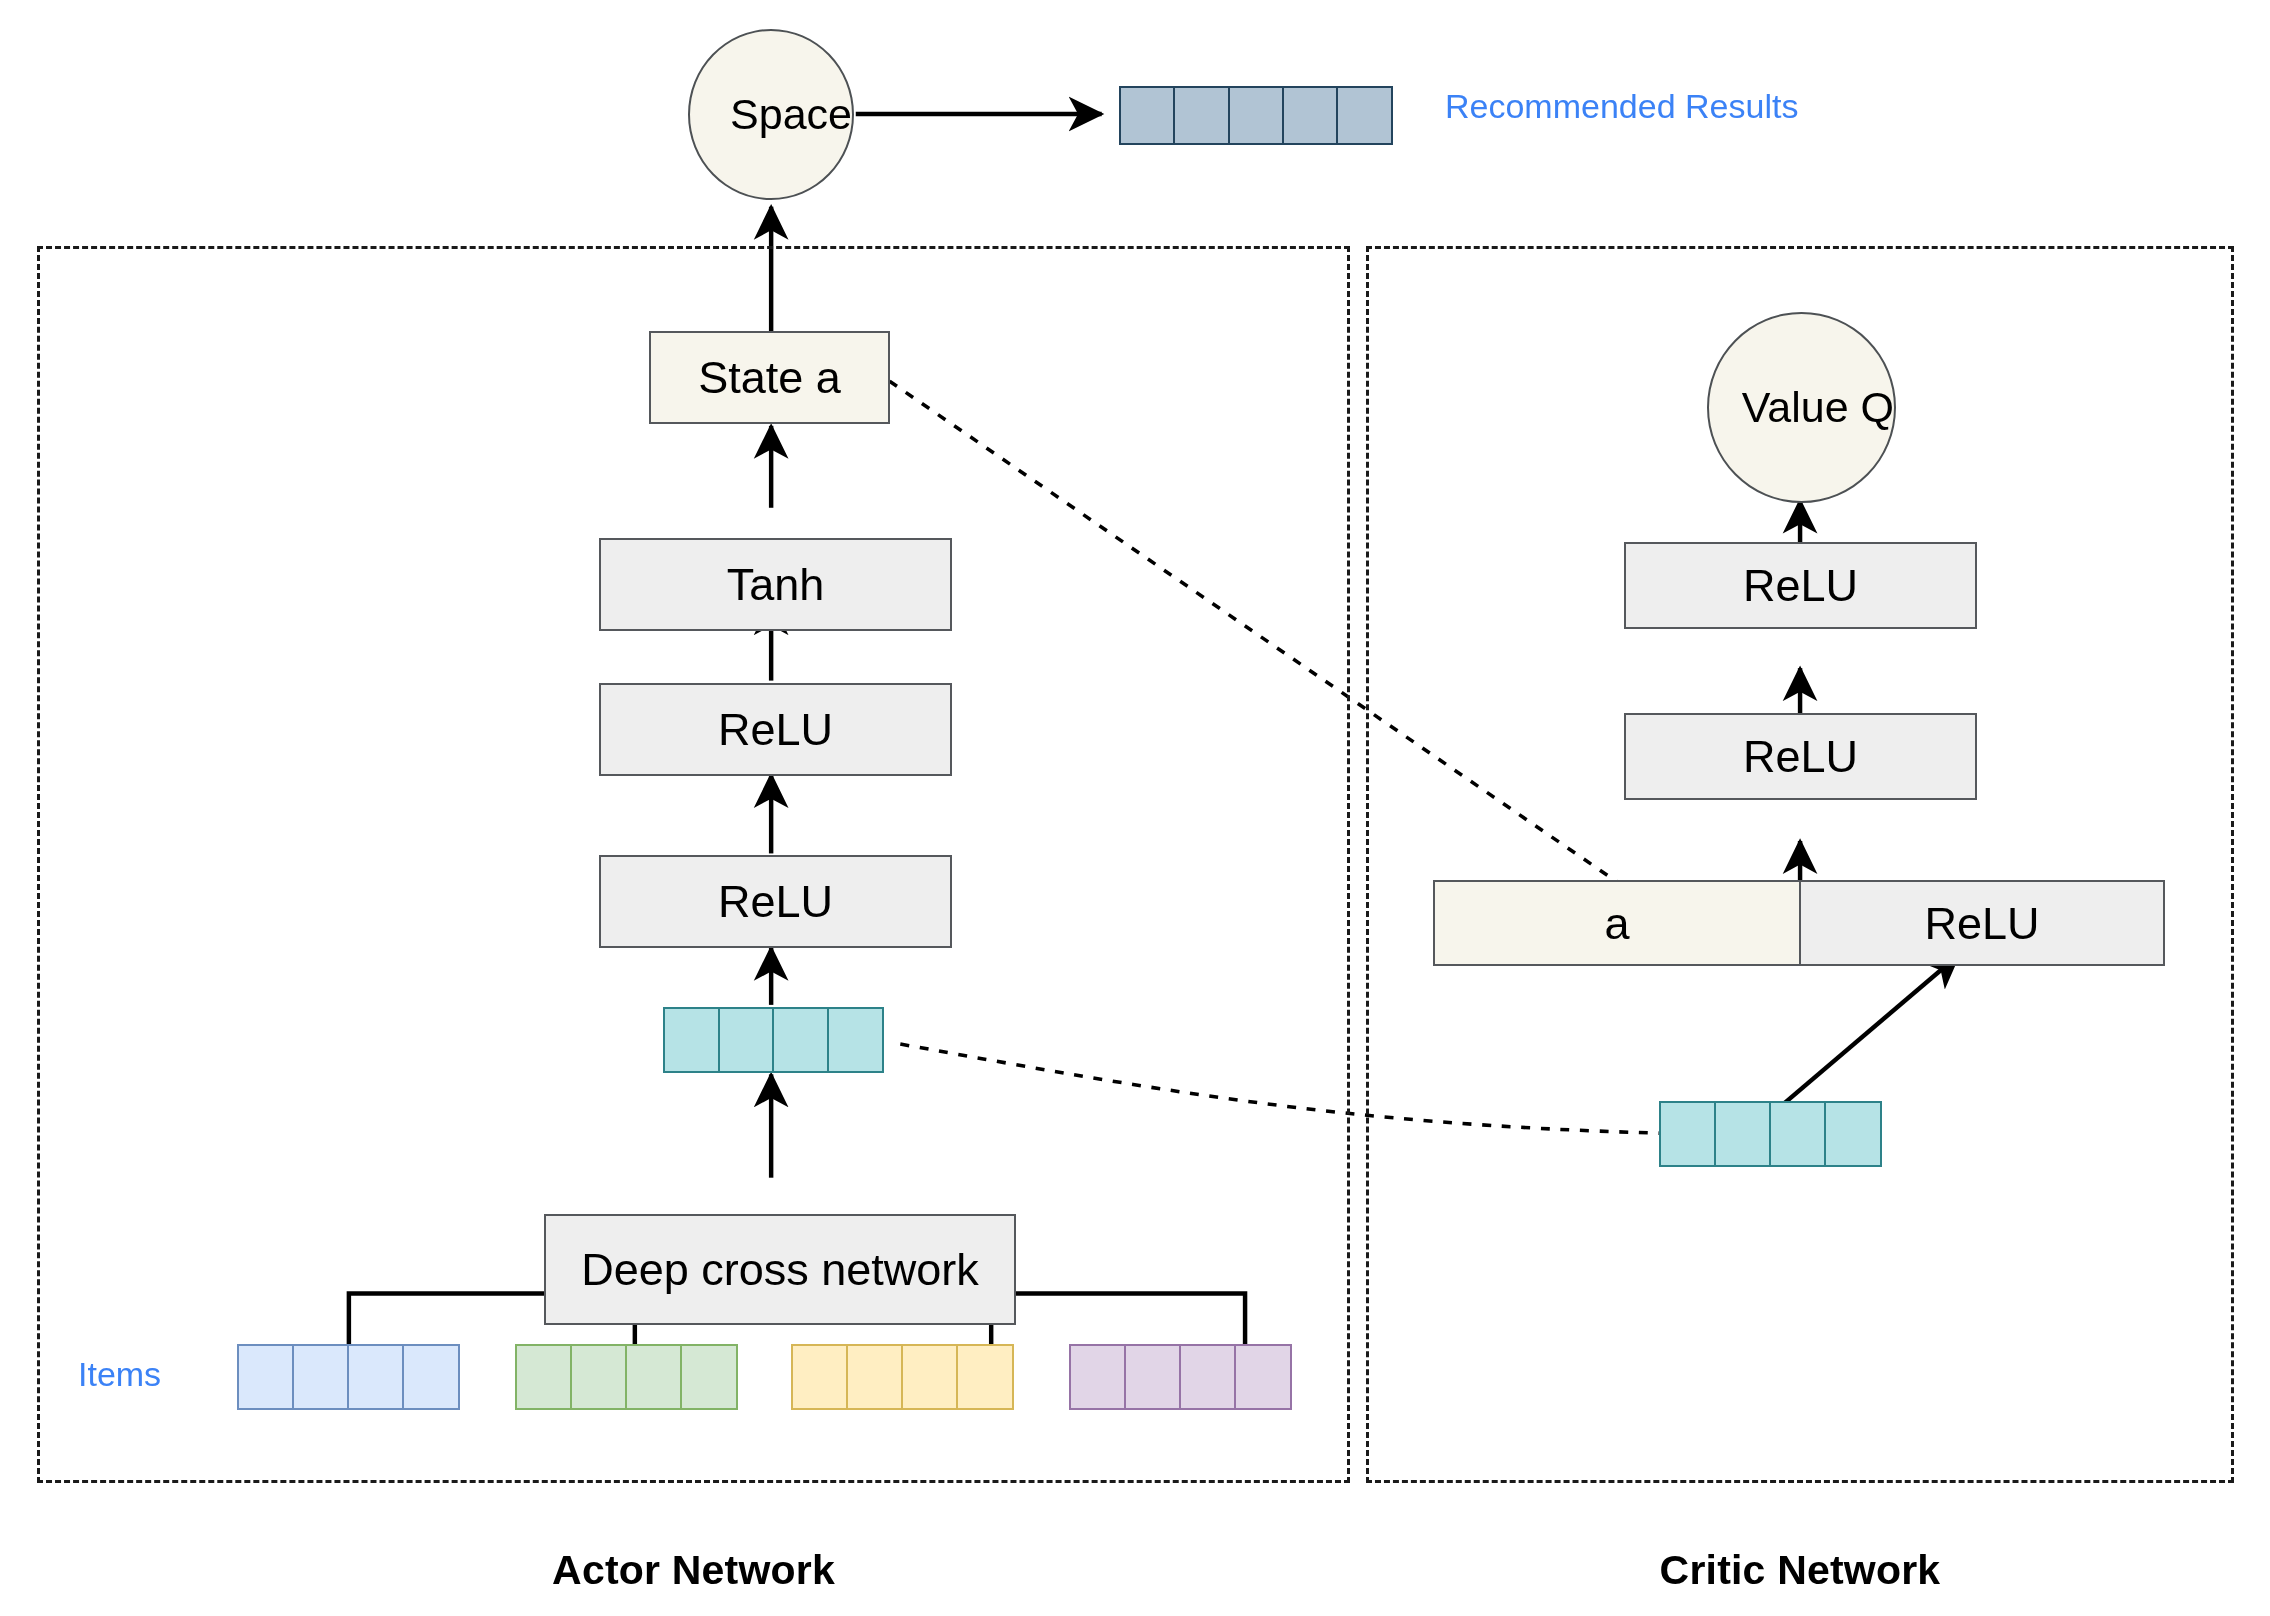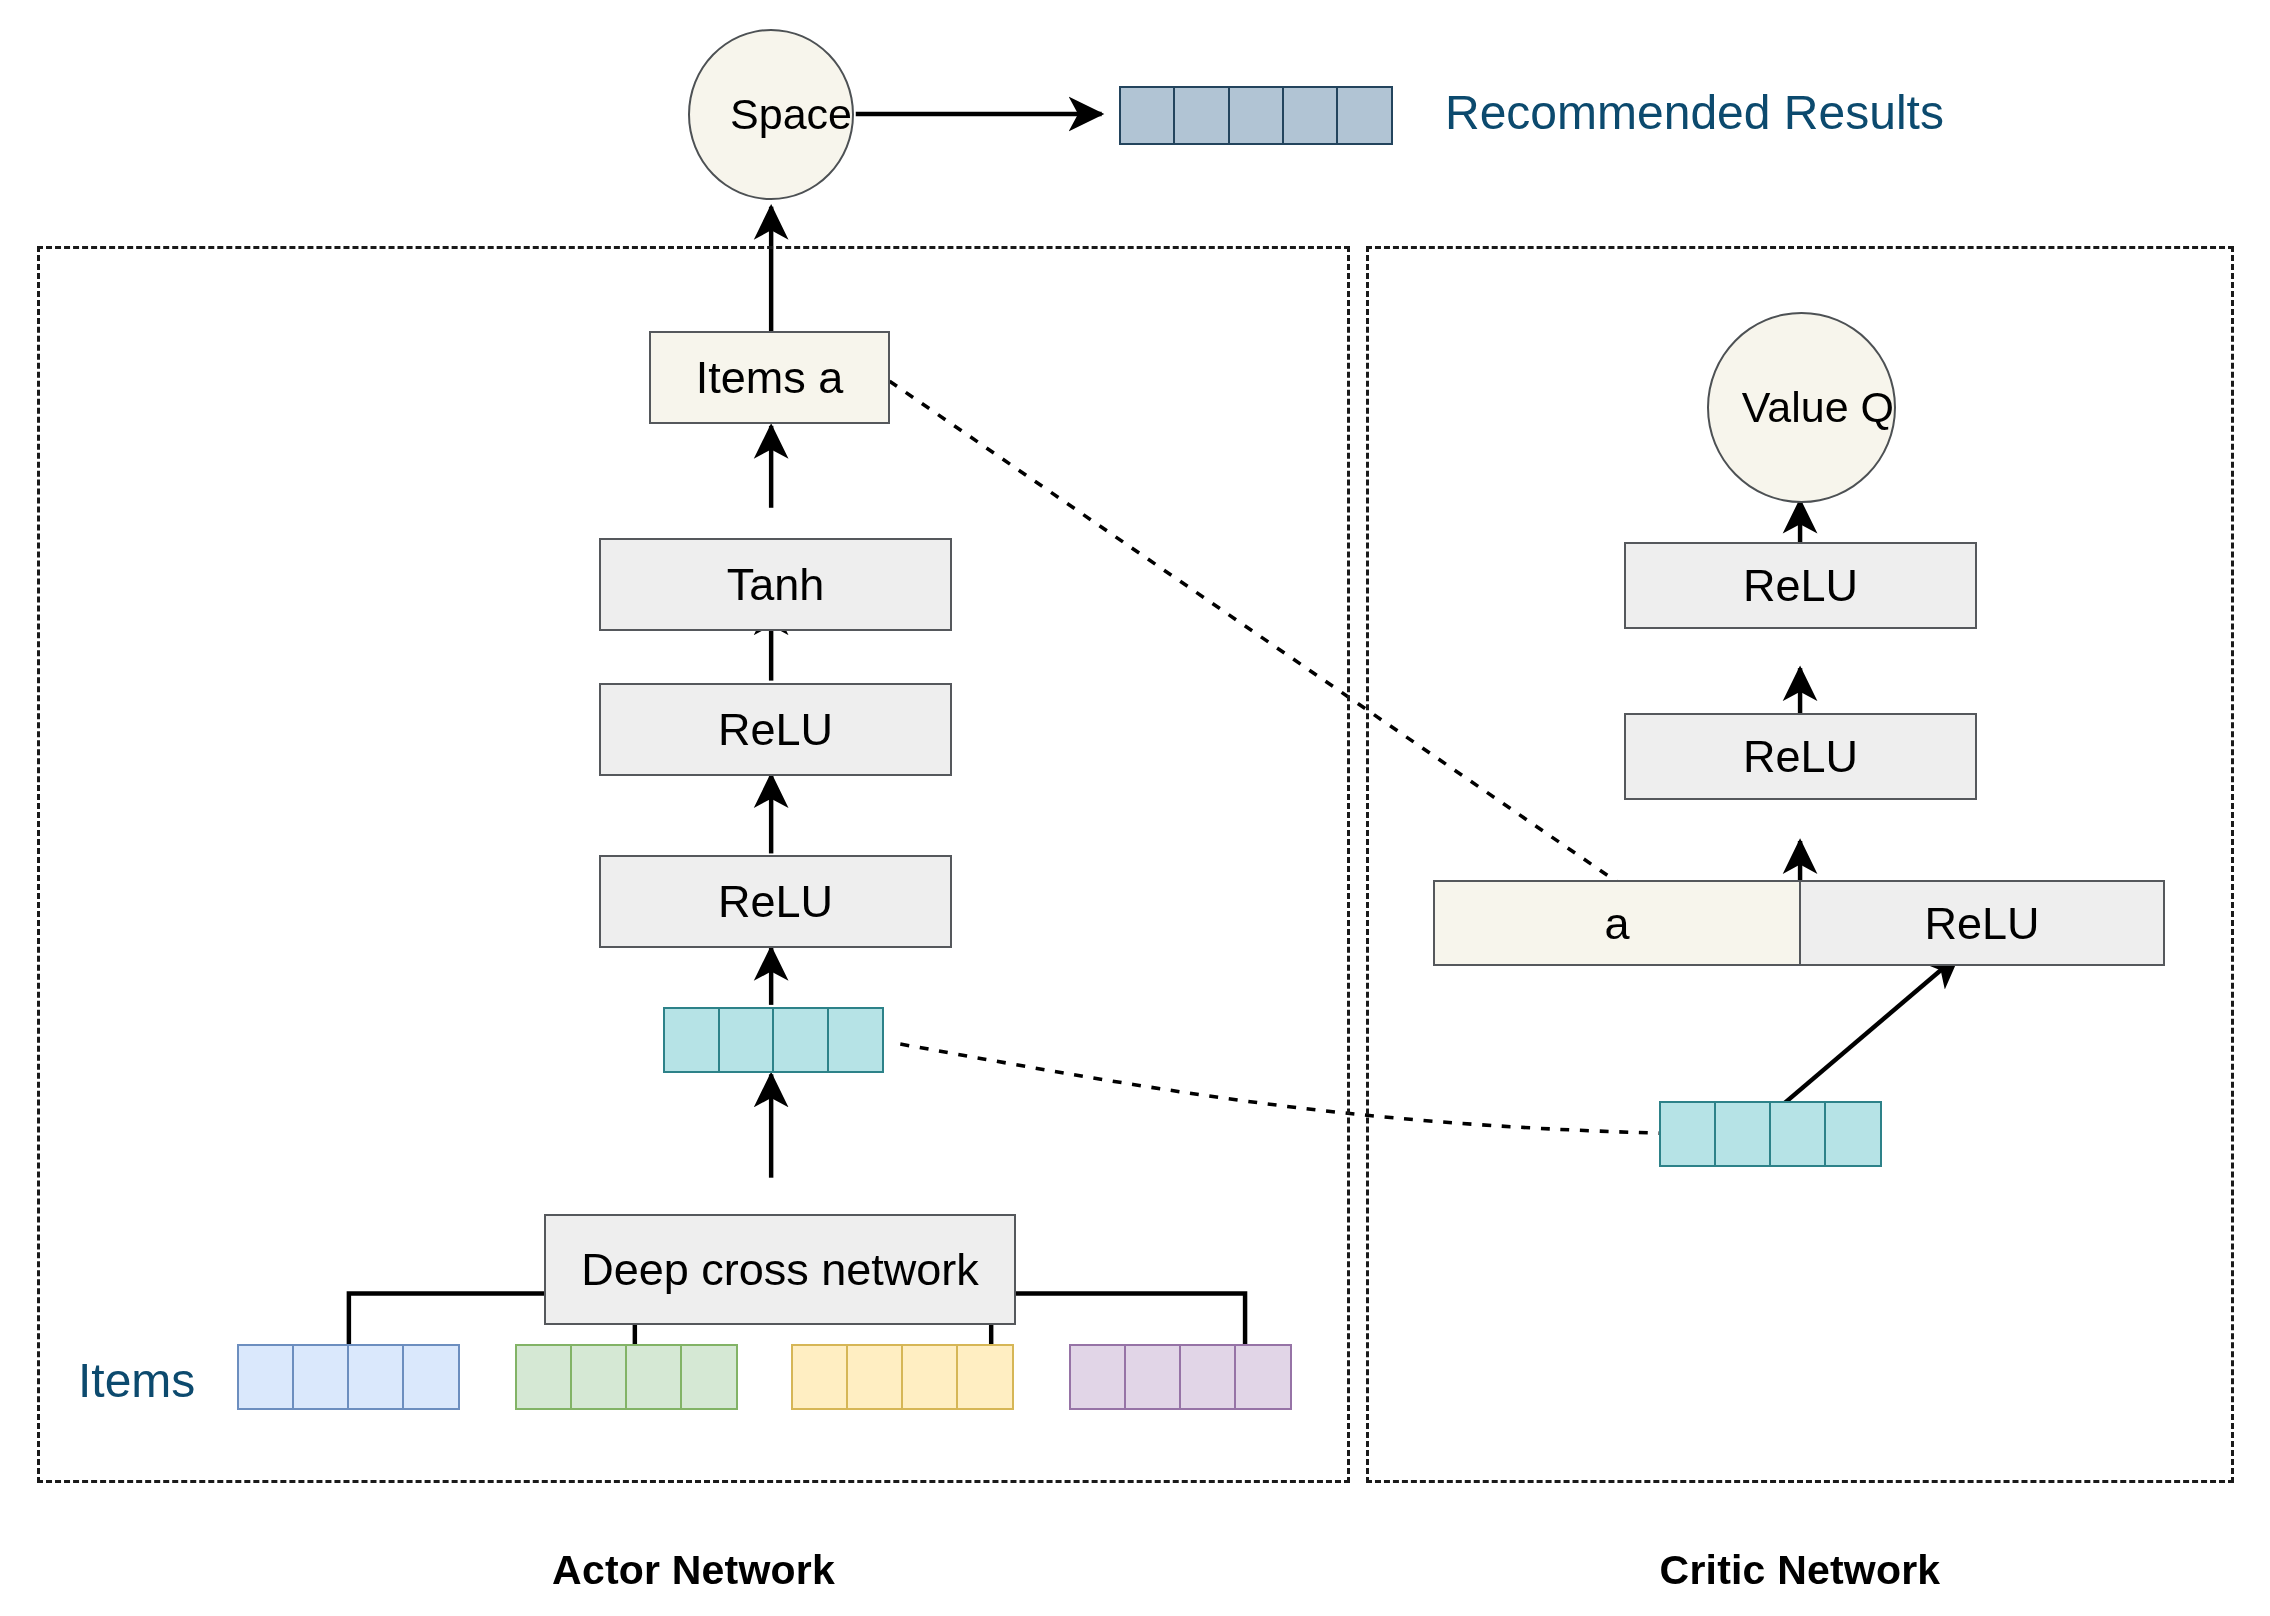--- a/index.html
+++ b/index.html
@@ -84,24 +84,24 @@
   .vector .cell{
     flex:1 1 auto;
     box-sizing:border-box;
     height:100%;
   }
   .vector .cell + .cell{margin-left:0;}
 
   
   .free-label{
     position:absolute;
-    font-size:48px;
+    font-size:34px;
     white-space:nowrap;
     line-height:1;
-    color:#0c4a6e;
+    color:#3b82f6;
   }
 
   
   #wires{position:absolute;left:0;top:0;width:2271px;height:1616px;pointer-events:none;}
 </style>
 </head>
 <body>
 
 <div id="stage">
 
@@ -172,21 +172,21 @@
       <div class="cell" style="background: rgb(177, 196, 212); border: 2.7px solid rgb(35, 68, 93);"></div>
       <div class="cell" style="background: rgb(177, 196, 212); border: 2.7px solid rgb(35, 68, 93); margin-left: -2.7px;"></div>
       <div class="cell" style="background: rgb(177, 196, 212); border: 2.7px solid rgb(35, 68, 93); margin-left: -2.7px;"></div>
       <div class="cell" style="background: rgb(177, 196, 212); border: 2.7px solid rgb(35, 68, 93); margin-left: -2.7px;"></div>
       <div class="cell" style="background: rgb(177, 196, 212); border: 2.7px solid rgb(35, 68, 93); margin-left: -2.7px;"></div>
     </div>
 
   <div class="free-label" style="left:1445px;top:89px;">Recommended Results</div>
 
   <div class="node cream" style="left:649px;top:331px;width:241px;height:93px;">
-    <span>Items a</span>
+    <span>State a</span>
   </div>
 
   <div class="node" style="left:599px;top:510px;width:353px;height:93px;margin-top:28px;">
     <span>Tanh</span>
   </div>
 
   <div class="node" style="left:599px;top:683px;width:353px;height:93px;">
     <span>ReLU</span>
   </div>
 

